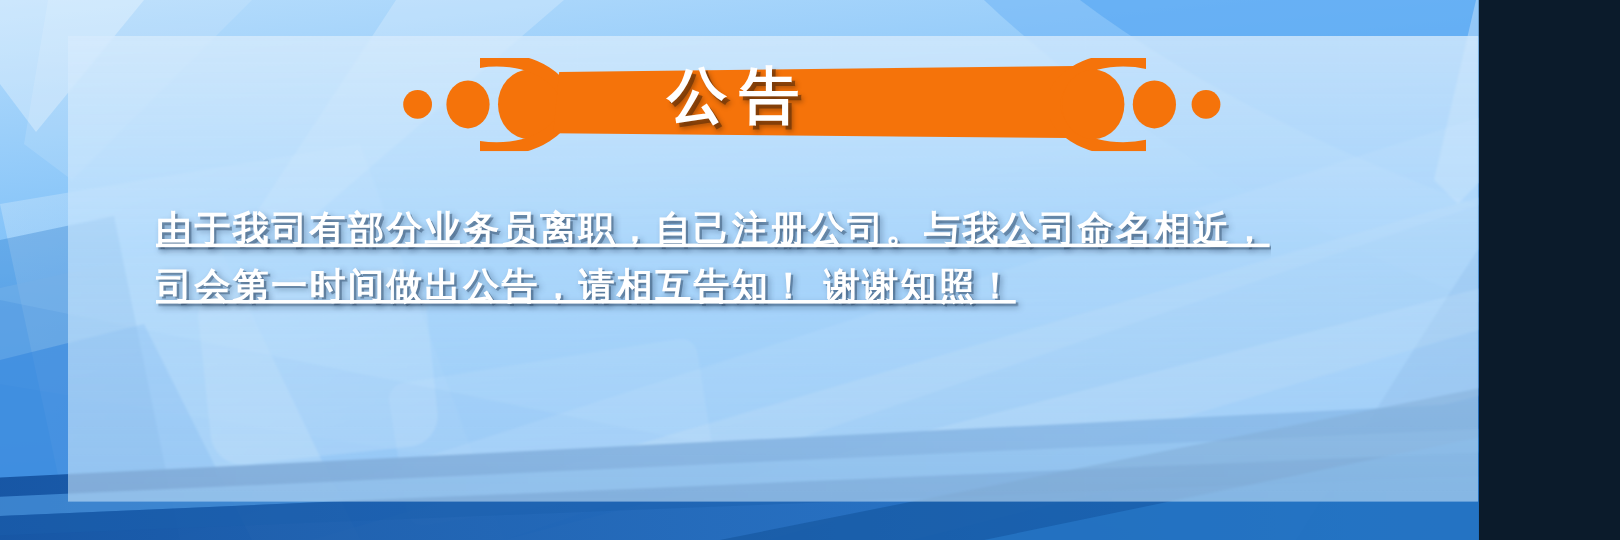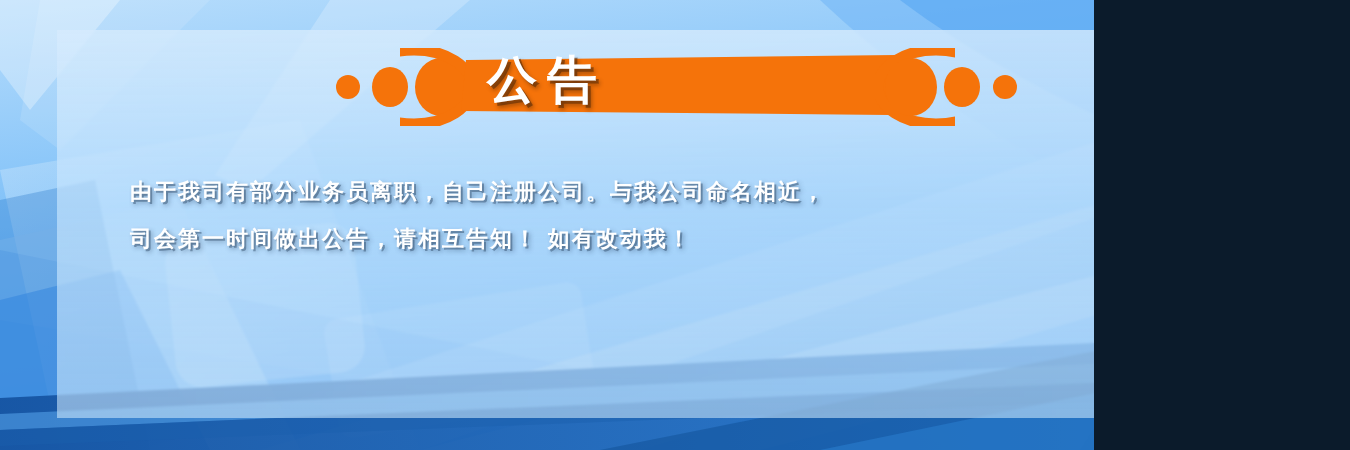--- a/index.html
+++ b/index.html
@@ -1,17 +1,17 @@
 <!DOCTYPE html>
 <html><head>
 <meta charset="utf-8">
 <style>
   html,body{margin:0;padding:0;background:#0b1b2b;}
   .stage{
-    position:relative;width:1094px;height:450px;overflow:hidden;
+    position:relative;width:1232px;height:450px;overflow:hidden;
     font-family:"DejaVu Sans","Liberation Sans",sans-serif;
     background:linear-gradient(160deg,#9fd0fb 0%,#72b8f7 28%,#4ea2f2 60%,#2f8ae8 100%);
   }
 
   
   .bg{position:absolute;inset:0;overflow:hidden;}
   .bg svg{position:absolute;inset:0;width:1350px;height:450px;display:block;}
 
   
   .panel{
@@ -30,23 +30,24 @@
     text-shadow:3px 3px 0 rgba(80,40,10,.55), 4px 5px 4px rgba(60,30,5,.40);
     pointer-events:none;
   }
 
   
   .body-text{
     position:absolute;left:130px;width:1090px;top:168px;
     text-align:left;
   }
   .line{
-    font-size:22px;font-weight:bold;color:#ffffff;
+    font-size:30px;font-weight:bold;color:#ffffff;
     letter-spacing:2px;line-height:47px;white-space:nowrap;
     text-shadow:2px 2px 0 rgba(45,70,100,.45), 3px 3px 5px rgba(30,55,90,.45);
+    text-decoration:underline;
   }
   .line.l3{letter-spacing:2px;}
 </style>
 </head>
 <body>
 
 <div class="stage">
 
   <div class="bg">
     <svg viewBox="0 0 1350 450" preserveAspectRatio="none">
@@ -138,16 +139,16 @@
       <ellipse cx="911" cy="39" rx="26" ry="29" fill="#F5730A"></ellipse>
       <ellipse cx="962" cy="39" rx="18" ry="20" fill="#F5730A"></ellipse>
       <ellipse cx="1005" cy="39" rx="12" ry="12" fill="#F5730A"></ellipse>
     </svg>
   </div>
 
   <div class="title">公告</div>
 
   <div class="body-text">
     <div class="line l1">由于我司有部分业务员离职，自己注册公司。与我公司命名相近，</div>
-    <div class="line l3">司会第一时间做出公告，请相互告知！ 如有改动我！</div>
+    <div class="line l3">司会第一时间做出公告，请相互告知！ 谢谢知照！</div>
   </div>
 
 </div>
 
 </body></html>

